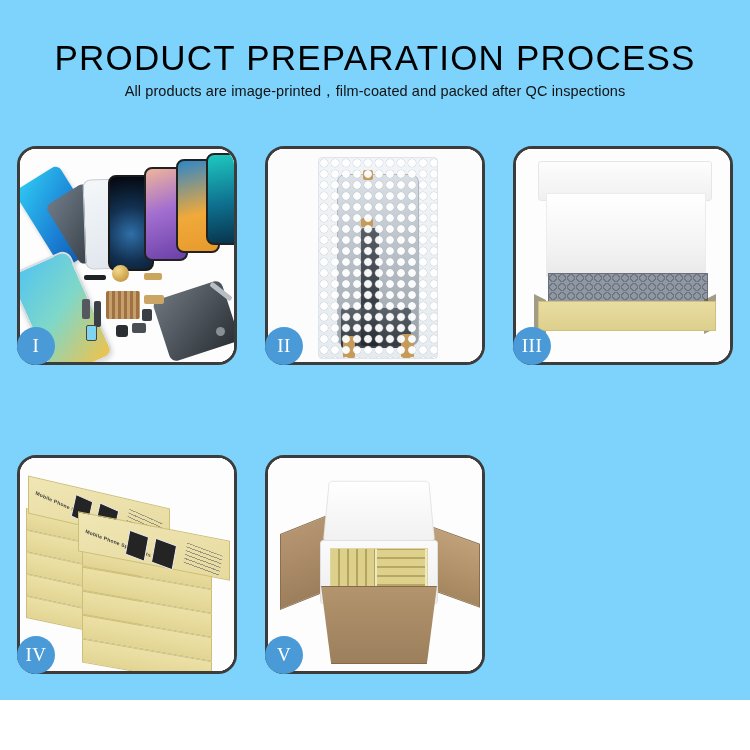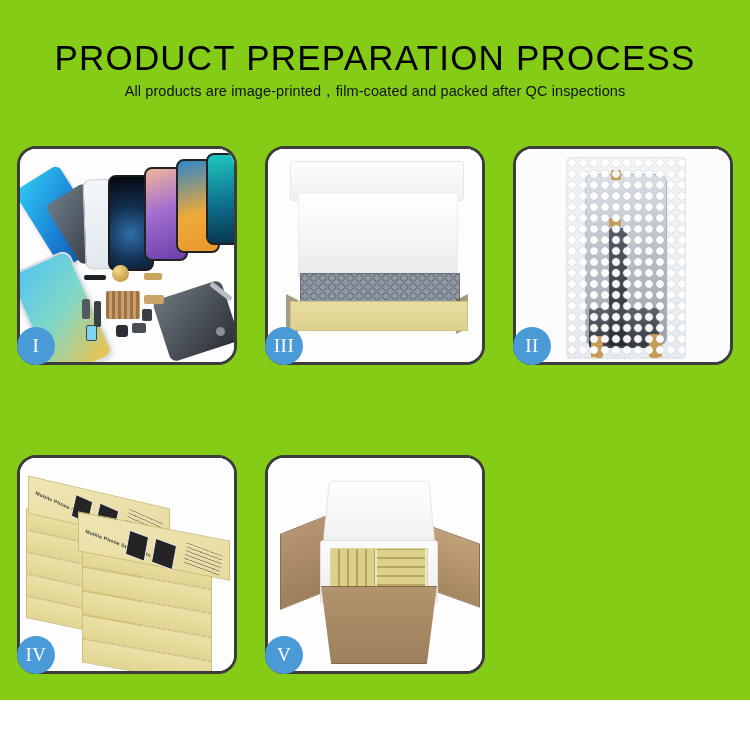--- a/index.html
+++ b/index.html
@@ -1,21 +1,21 @@
 <!DOCTYPE html>
 <html><head>
 <meta charset="utf-8">
 <style>
   html,body{margin:0;padding:0;}
   body{
     width:750px;height:750px;background:#ffffff;
     font-family:"Liberation Sans", sans-serif;
     overflow:hidden;
   }
-  .page{position:relative;width:750px;height:700px;background:#84cc16;}
+  .page{position:relative;width:750px;height:700px;background:#7dd3fc;}
 
   
   .header{padding-top:40px;text-align:center;}
   .title{
     font-family:"Liberation Sans", sans-serif;
     font-size:35px;letter-spacing:1.2px;font-weight:400;
     color:#000;line-height:1.05;white-space:nowrap;
   }
   .subtitle{
     margin-top:5px;font-size:14.5px;color:#111;font-weight:400;
@@ -328,52 +328,52 @@
           <div class="part i"></div>
           <div class="part j"></div>
           <div class="part k"></div>
         </div>
       </div>
       <div class="badge">I</div>
     </div>
 
     <div class="card">
       <div class="card-inner">
-        <div class="scene p3">
-          <div class="b3lid"></div>
-          <div class="b3foam"></div>
-          <div class="b3inner"></div>
-          <div class="b3left"></div>
-          <div class="b3right"></div>
-          <div class="b3front"></div>
-        </div>
-      </div>
-      <div class="badge">III</div>
-    </div>
-
-    <div class="card">
-      <div class="card-inner">
         <div class="scene p2">
           <div class="bubblebag">
             <div class="screen2"></div>
             <div class="flex2"></div>
             <div class="flex2b"></div>
             <div class="tab2 t1"></div>
             <div class="tab2 t2"></div>
             <div class="tab2 t3"></div>
             <div class="tab2 t4"></div>
             <div class="bubbles"></div>
           </div>
         </div>
       </div>
       <div class="badge">II</div>
     </div>
 
     <div class="card">
       <div class="card-inner">
+        <div class="scene p3">
+          <div class="b3lid"></div>
+          <div class="b3foam"></div>
+          <div class="b3inner"></div>
+          <div class="b3left"></div>
+          <div class="b3right"></div>
+          <div class="b3front"></div>
+        </div>
+      </div>
+      <div class="badge">III</div>
+    </div>
+
+    <div class="card">
+      <div class="card-inner">
         <div class="scene p4">
 
           <div class="stackbox" style="left:6px;top:62px;width:112px;height:20px;transform:skewY(12deg);"></div>
           <div class="stackbox" style="left:6px;top:84px;width:112px;height:20px;transform:skewY(12deg);"></div>
           <div class="stackbox" style="left:6px;top:106px;width:112px;height:20px;transform:skewY(12deg);"></div>
           <div class="stackbox" style="left:6px;top:128px;width:112px;height:20px;transform:skewY(12deg);"></div>
           <div class="stackbox" style="left:6px;top:150px;width:112px;height:20px;transform:skewY(12deg);"></div>
 
           <div class="stackbox" style="left:62px;top:96px;width:128px;height:22px;transform:skewY(10deg);"></div>
           <div class="stackbox" style="left:62px;top:120px;width:128px;height:22px;transform:skewY(10deg);"></div>

